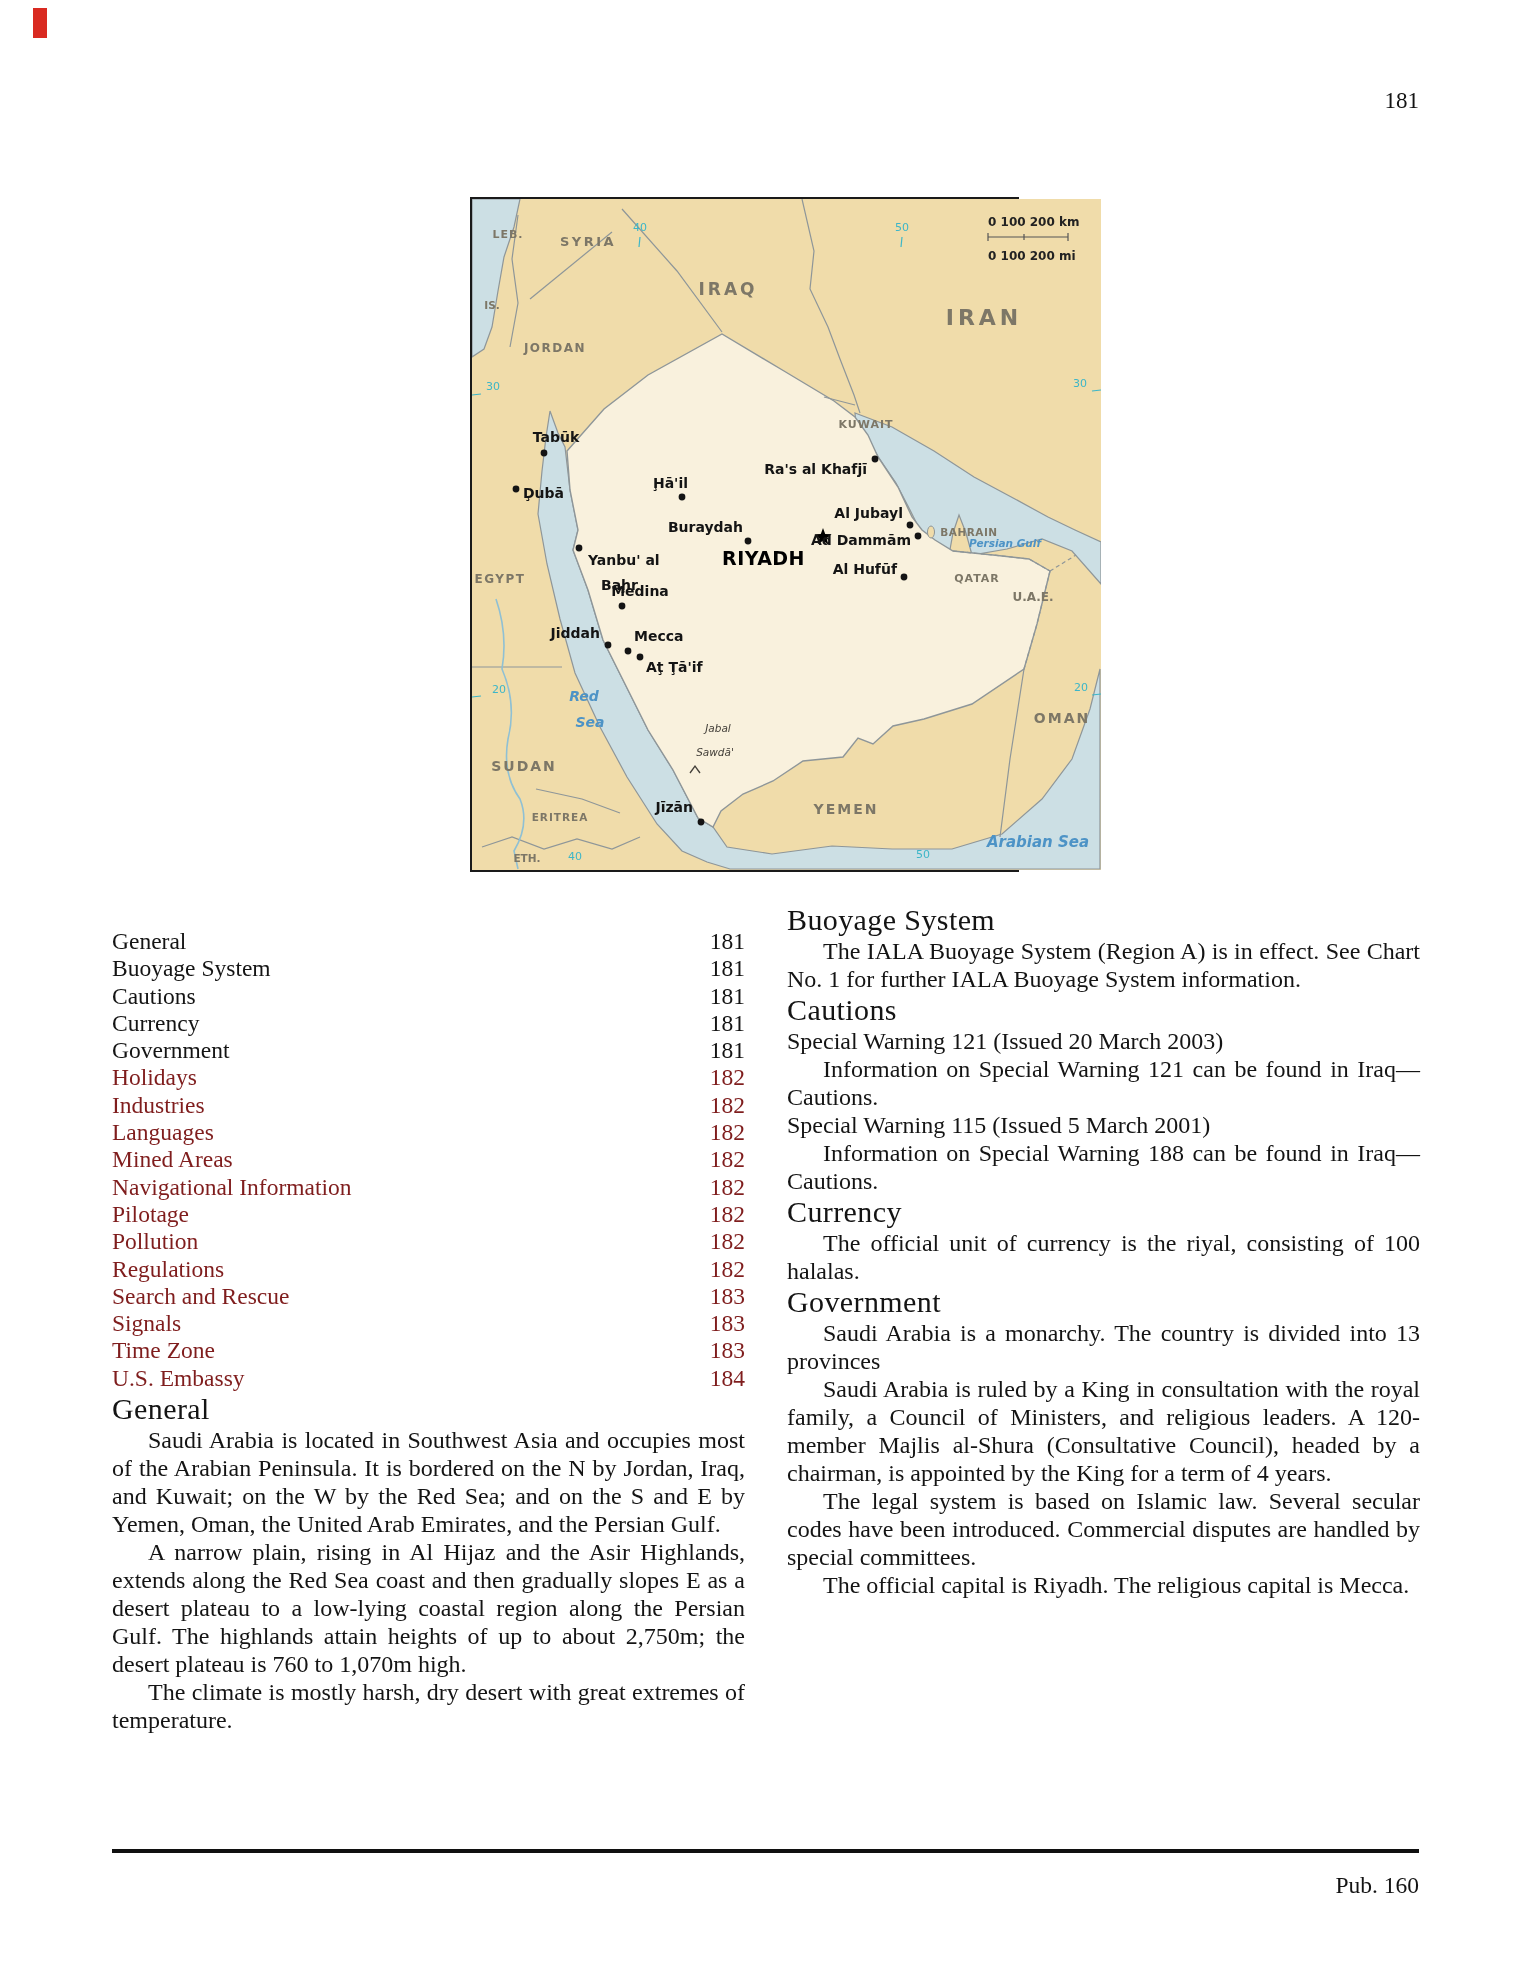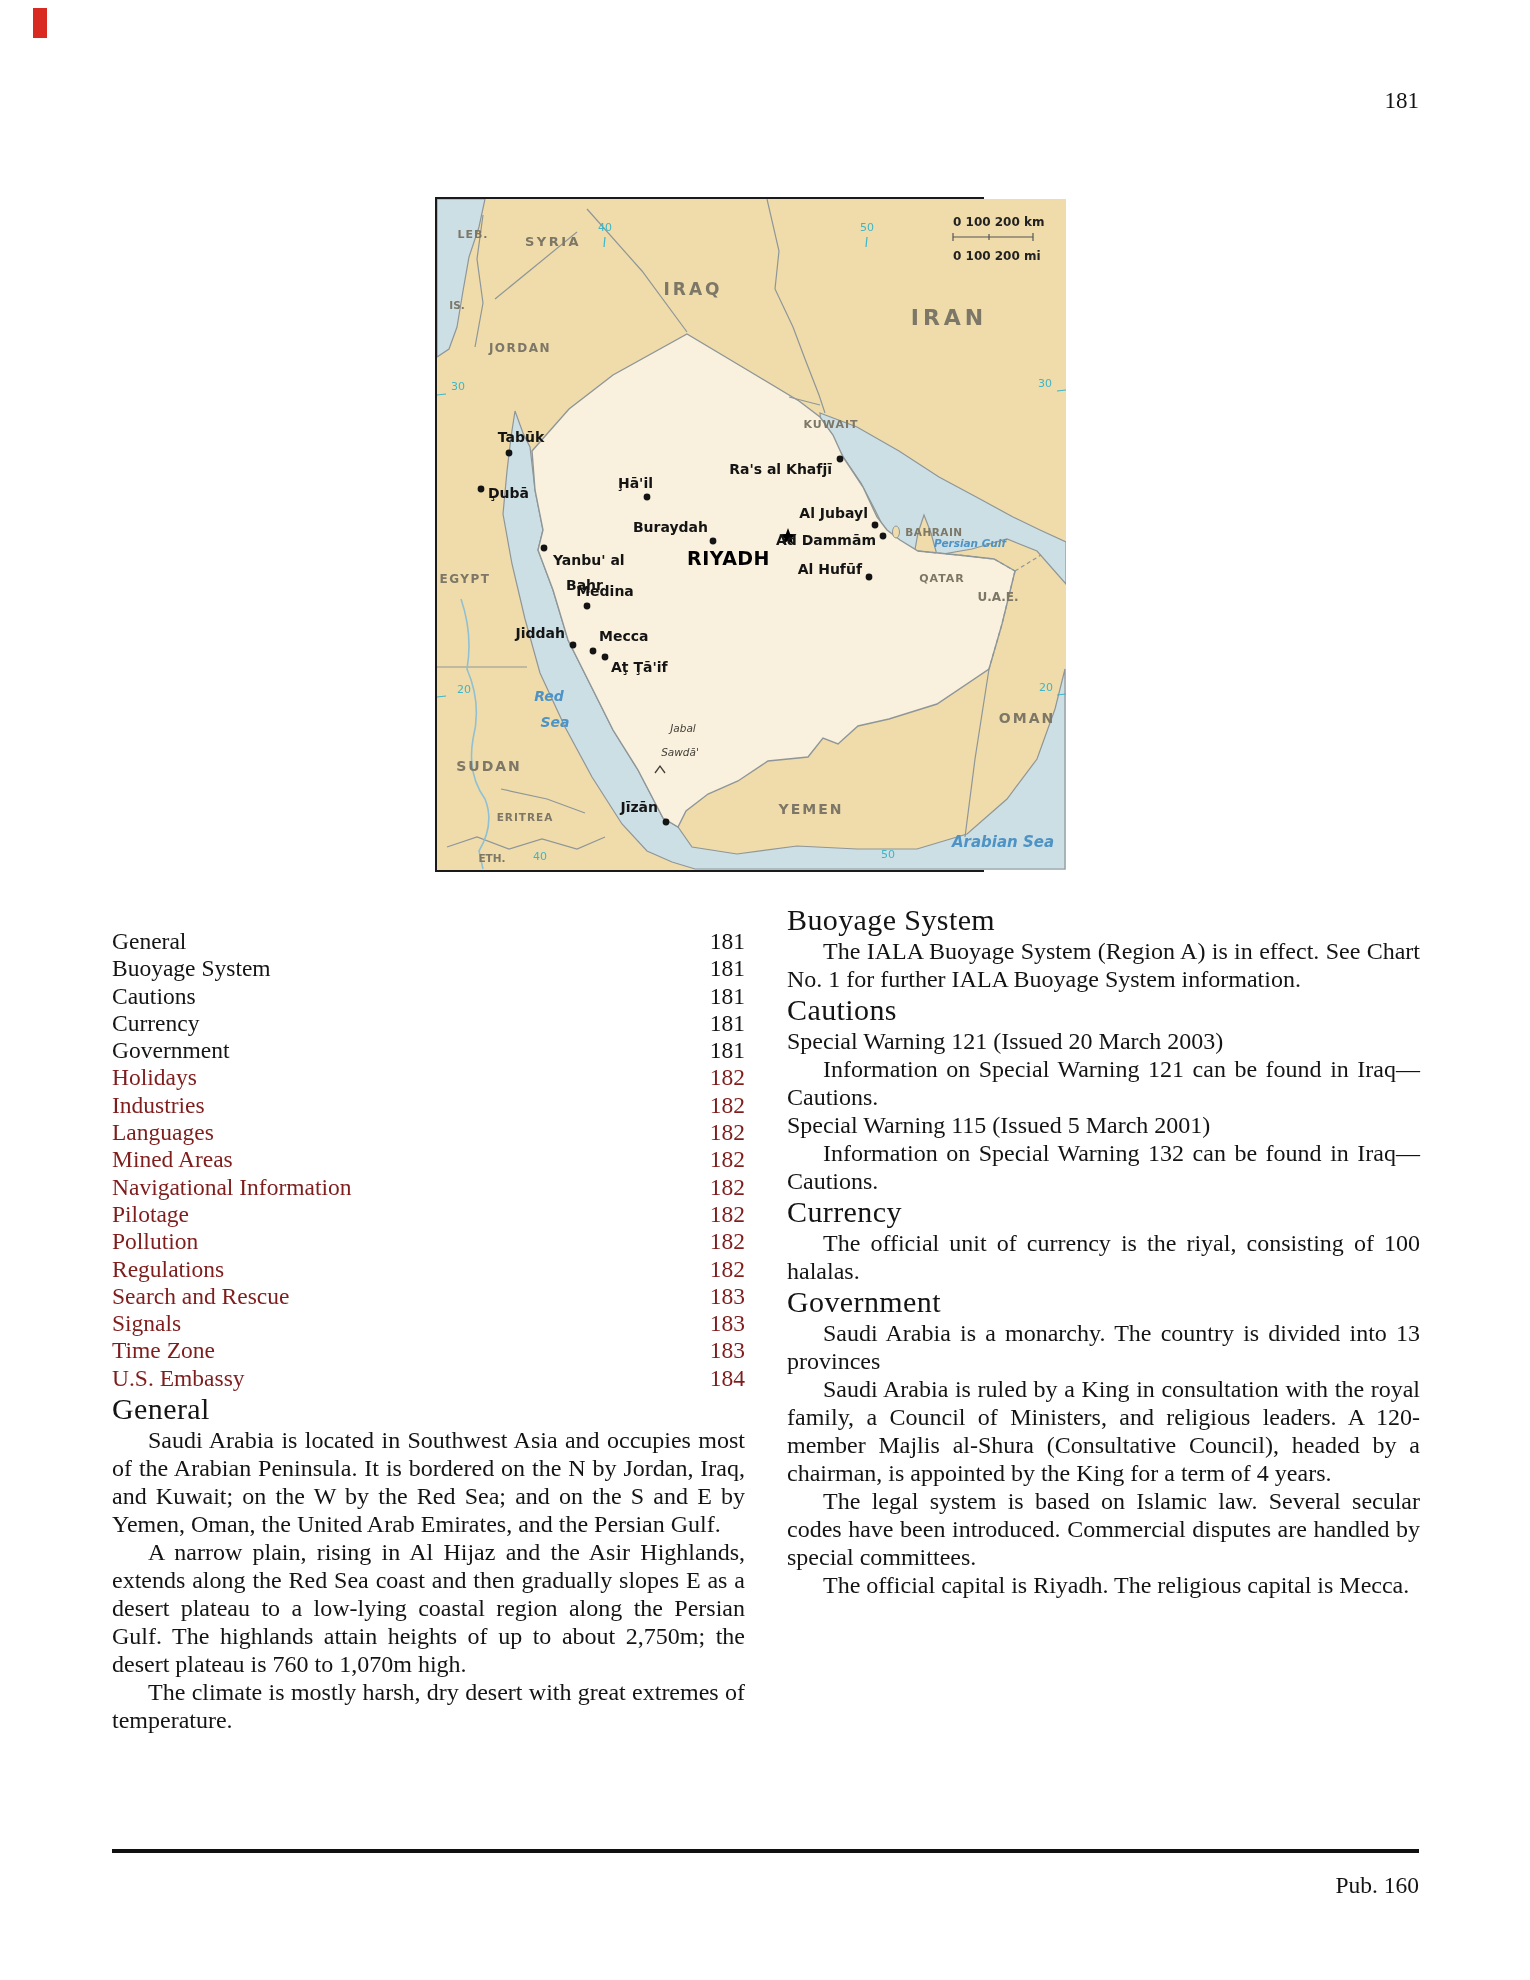--- a/index.html
+++ b/index.html
@@ -7,21 +7,21 @@
     position:relative;width:1530px;height:1980px;background:#ffffff;
     font-family:"Liberation Serif","DejaVu Serif",serif;color:#141414;overflow:hidden;
   }
   .red-mark{position:absolute;left:33px;top:8px;width:14px;height:30px;background:#d92a21;}
   .doc-title{
     position:absolute;top:82px;left:765px;transform:translateX(-50%);
     font-size:45px;font-weight:400;letter-spacing:1.5px;white-space:nowrap;margin:0;
   }
   .page-number{position:absolute;top:88px;right:111px;font-size:23px;}
   .map-figure{
-    position:absolute;left:435px;top:197px;width:549px;height:675px;
+    position:absolute;left:470px;top:197px;width:549px;height:675px;
     border:2px solid #1a1a1a;box-sizing:border-box;background:#ccdfe4;
   }
   .map-figure svg{display:block;}
   .col{position:absolute;width:633px;}
   .col-left{left:112px;top:928px;}
   .col-right{left:787px;top:903px;}
   
   .toc{width:100%;}
   .toc-row{display:flex;justify-content:space-between;align-items:baseline;
     height:27.3px;line-height:27.3px;font-size:23.5px;}
@@ -256,21 +256,21 @@
   </div>
 
   <div class="col col-right">
     <h2 class="sec">Buoyage System</h2>
     <p class="ind mt16">The IALA Buoyage System (Region A) is in effect. See Chart No. 1 for further IALA Buoyage System information.</p>
 
     <h2 class="sec mt30">Cautions</h2>
     <p class="mt22">Special Warning 121 (Issued 20 March 2003)</p>
     <p class="ind">Information on Special Warning 121 can be found in Iraq—Cautions.</p>
     <p class="mt26">Special Warning 115 (Issued 5 March 2001)</p>
-    <p class="ind">Information on Special Warning 132 can be found in Iraq—Cautions.</p>
+    <p class="ind">Information on Special Warning 188 can be found in Iraq—Cautions.</p>
 
     <h2 class="sec mt30">Currency</h2>
     <p class="ind mt16">The official unit of currency is the riyal, consisting of 100 halalas.</p>
 
     <h2 class="sec mt30">Government</h2>
     <p class="ind mt16">Saudi Arabia is a monarchy. The country is divided into 13 provinces</p>
     <p class="ind">Saudi Arabia is ruled by a King in consultation with the royal family, a Council of Ministers, and religious leaders. A 120-member Majlis al-Shura (Consultative Council), headed by a chairman, is appointed by the King for a term of 4 years.</p>
     <p class="ind">The legal system is based on Islamic law. Several secular codes have been introduced. Commercial disputes are handled by special committees.</p>
     <p class="ind">The official capital is Riyadh. The religious capital is Mecca.</p>
   </div>

